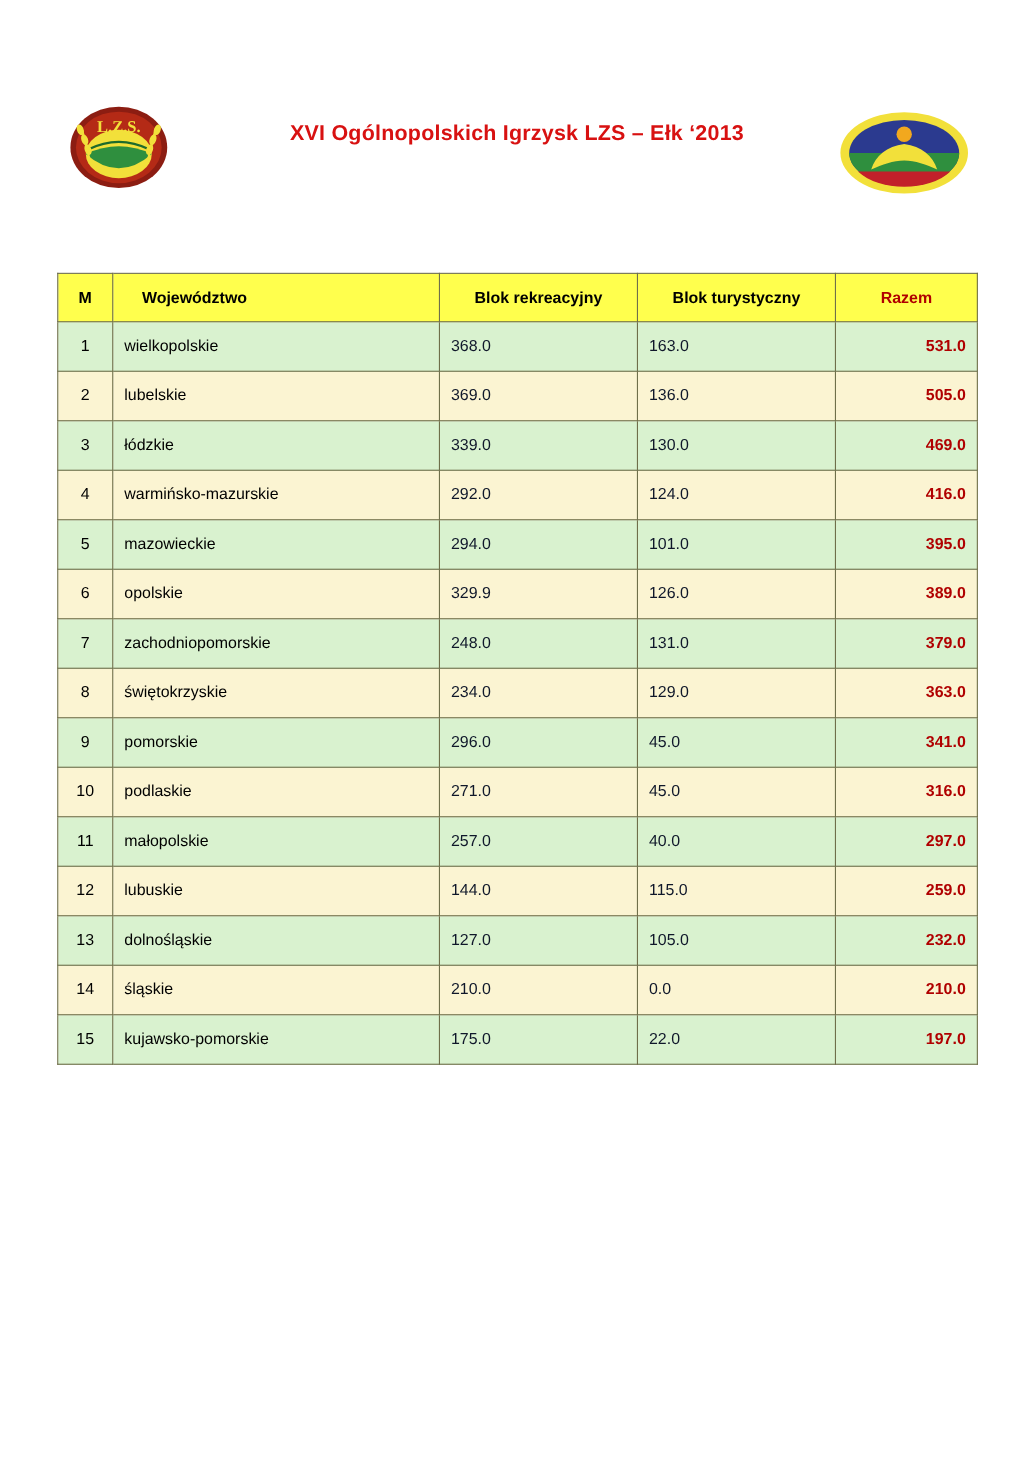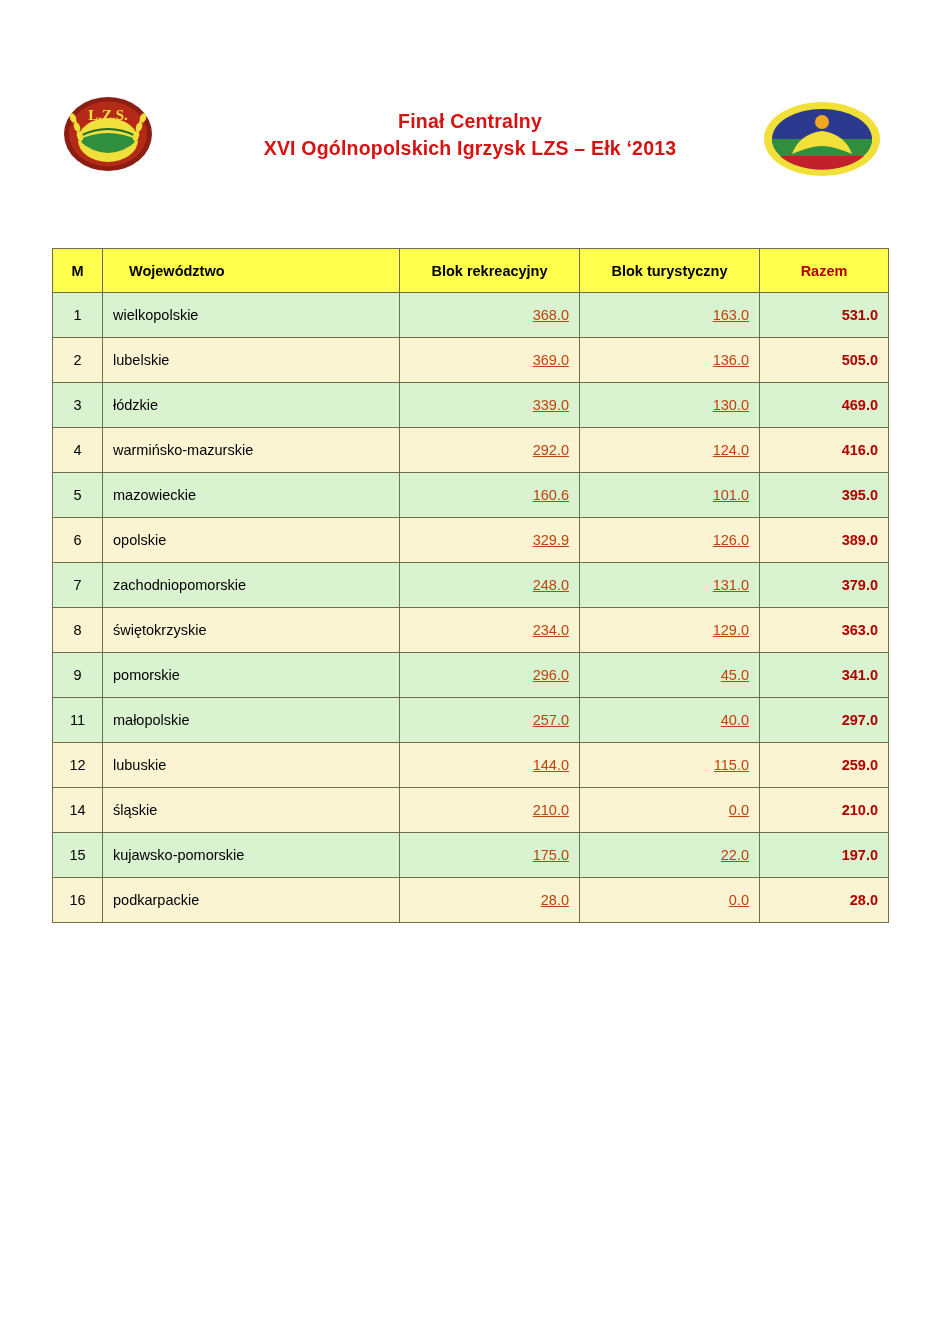--- a/index.html
+++ b/index.html
@@ -114,24 +114,23 @@
   td.m {
     text-align: center;
     color: #000;
   }
   td.region {
     text-align: left;
     padding-left: 22px;
     color: #000;
   }
   td.num {
-    text-align: right;
+    text-align: left;
     padding-right: 26px;
-    color: #c2410c;
-    text-decoration: underline;
+    color: #0f172a;
   }
   td.sum {
     text-align: right;
     padding-right: 18px;
     color: #b00000;
     font-weight: bold;
     margin-top: 19px;
   }
 
   tr.odd td  { background: #d9f2cf; }
@@ -162,21 +161,20 @@
           <ellipse cx="18" cy="40" rx="3" ry="5" transform="rotate(-20 18 40)"></ellipse>
           <ellipse cx="81" cy="22" rx="3" ry="5" transform="rotate(20 81 22)"></ellipse>
           <ellipse cx="77" cy="31" rx="3" ry="5" transform="rotate(20 77 31)"></ellipse>
           <ellipse cx="74" cy="40" rx="3" ry="5" transform="rotate(20 74 40)"></ellipse>
         </g>
         <text x="46" y="24" text-anchor="middle" font-family="Liberation Serif, serif" font-size="15" font-weight="bold" fill="#f2e03a">L.Z.S.</text>
       </svg>
     </div>
 
     <div class="title-block">
-      <div class="title-line1">Finał Centralny</div>
       <div class="title-line2">XVI Ogólnopolskich Igrzysk LZS – Ełk ‘2013</div>
     </div>
 
     <div class="logo-right">
       <svg width="120" height="78" viewBox="0 0 120 78" xmlns="http://www.w3.org/2000/svg">
         <ellipse cx="60" cy="39" rx="58" ry="37" fill="#f2e03a"></ellipse>
         <ellipse cx="60" cy="39" rx="50" ry="30" fill="#2b3a8f"></ellipse>
         <path d="M10 39 A50 30 0 0 0 110 39 Z" fill="#2f8f3e"></path>
         <path d="M18 56 A50 30 0 0 0 102 56 Z" fill="#c2202a"></path>
         <circle cx="60" cy="22" r="7" fill="#f2a81e"></circle>
@@ -228,21 +226,21 @@
         <tr class="even">
           <td class="m">4</td>
           <td class="region">warmińsko-mazurskie</td>
           <td class="num">292.0</td>
           <td class="num">124.0</td>
           <td class="sum">416.0</td>
         </tr>
         <tr class="odd">
           <td class="m">5</td>
           <td class="region">mazowieckie</td>
-          <td class="num">160.6</td>
+          <td class="num">294.0</td>
           <td class="num">101.0</td>
           <td class="sum">395.0</td>
         </tr>
         <tr class="even">
           <td class="m">6</td>
           <td class="region">opolskie</td>
           <td class="num">329.9</td>
           <td class="num">126.0</td>
           <td class="sum">389.0</td>
         </tr>
@@ -260,52 +258,59 @@
           <td class="num">129.0</td>
           <td class="sum">363.0</td>
         </tr>
         <tr class="odd">
           <td class="m">9</td>
           <td class="region">pomorskie</td>
           <td class="num">296.0</td>
           <td class="num">45.0</td>
           <td class="sum">341.0</td>
         </tr>
+        <tr class="even">
+          <td class="m">10</td>
+          <td class="region">podlaskie</td>
+          <td class="num">271.0</td>
+          <td class="num">45.0</td>
+          <td class="sum">316.0</td>
+        </tr>
         <tr class="odd">
           <td class="m">11</td>
           <td class="region">małopolskie</td>
           <td class="num">257.0</td>
           <td class="num">40.0</td>
           <td class="sum">297.0</td>
         </tr>
         <tr class="even">
           <td class="m">12</td>
           <td class="region">lubuskie</td>
           <td class="num">144.0</td>
           <td class="num">115.0</td>
           <td class="sum">259.0</td>
         </tr>
+        <tr class="odd">
+          <td class="m">13</td>
+          <td class="region">dolnośląskie</td>
+          <td class="num">127.0</td>
+          <td class="num">105.0</td>
+          <td class="sum">232.0</td>
+        </tr>
         <tr class="even">
           <td class="m">14</td>
           <td class="region">śląskie</td>
           <td class="num">210.0</td>
           <td class="num">0.0</td>
           <td class="sum">210.0</td>
         </tr>
         <tr class="odd">
           <td class="m">15</td>
           <td class="region">kujawsko-pomorskie</td>
           <td class="num">175.0</td>
           <td class="num">22.0</td>
           <td class="sum">197.0</td>
         </tr>
-        <tr class="even">
-          <td class="m">16</td>
-          <td class="region">podkarpackie</td>
-          <td class="num">28.0</td>
-          <td class="num">0.0</td>
-          <td class="sum">28.0</td>
-        </tr>
       </tbody>
     </table>
   </div>
 
 </div>
 
 </body></html>

